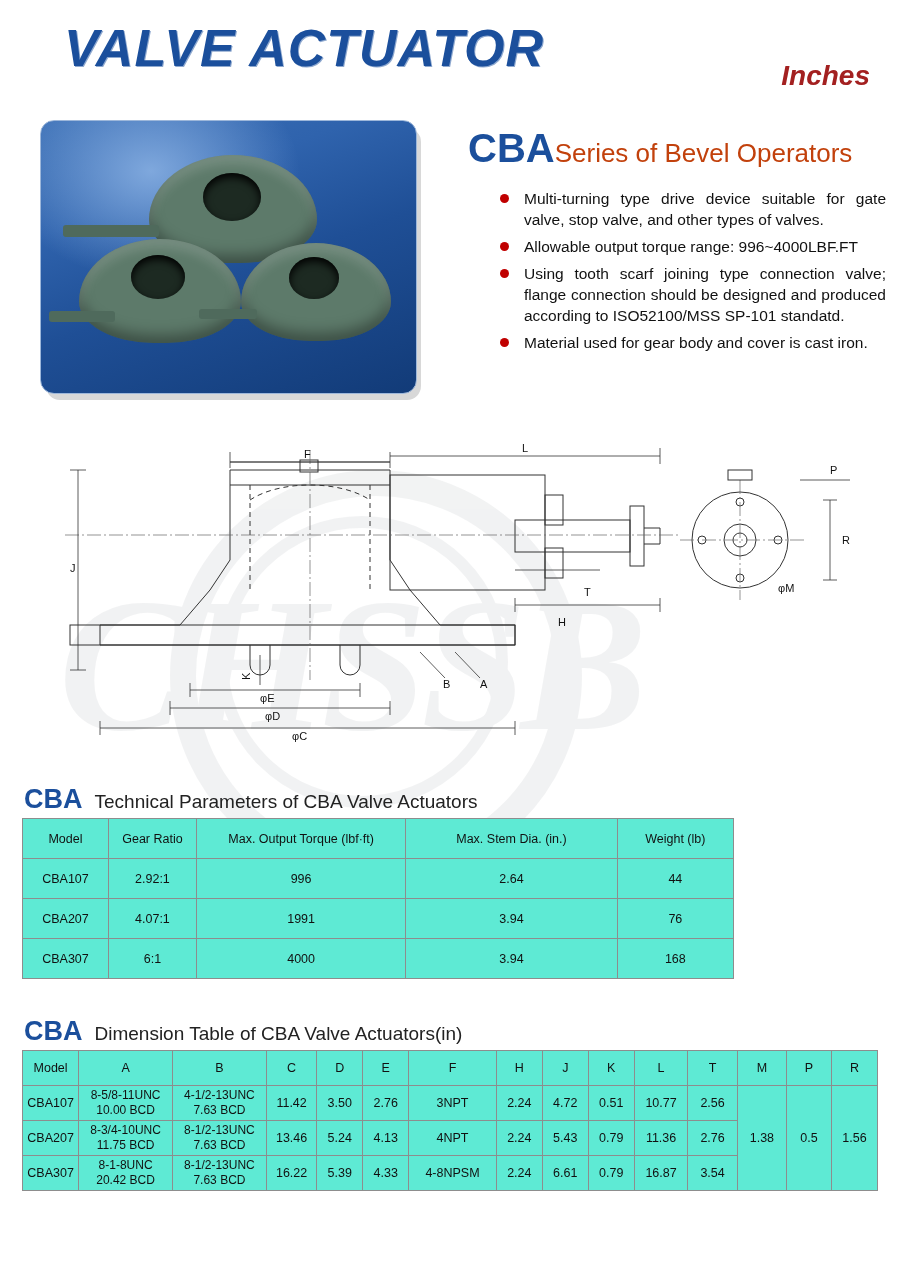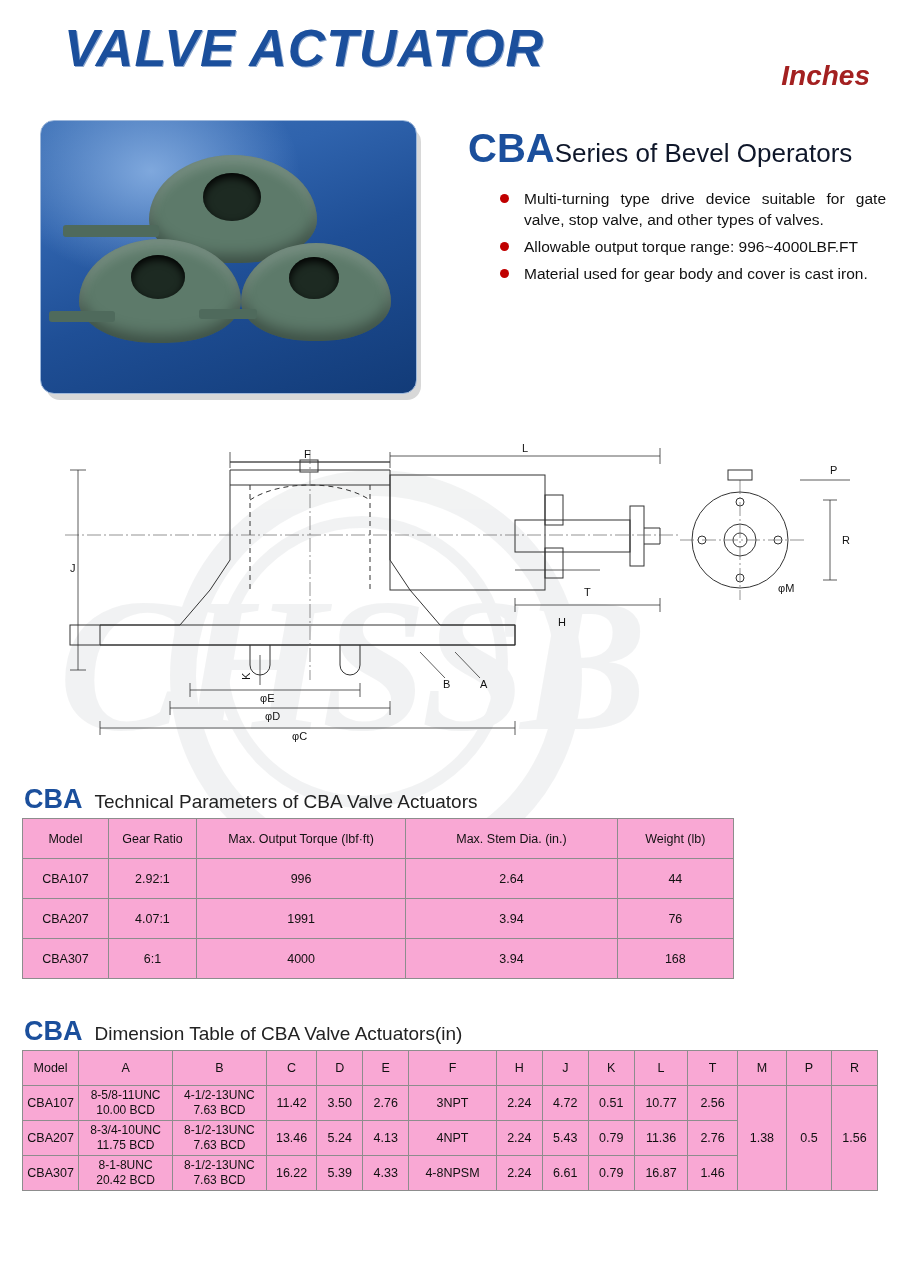--- a/index.html
+++ b/index.html
@@ -69,40 +69,40 @@
     background:#1d2a22;box-shadow:inset 0 4px 8px #000;}
   .g2 .shaft{position:absolute;left:-30px;top:72px;width:66px;height:11px;background:#4f6a5c;border-radius:3px;}
   .g3{left:200px;top:122px;width:150px;height:98px;}
   .g3 .hole{position:absolute;left:48px;top:14px;width:50px;height:42px;border-radius:50%;
     background:#1d2a22;box-shadow:inset 0 4px 8px #000;}
   .g3 .shaft{position:absolute;left:-42px;top:66px;width:58px;height:10px;background:#4f6a5c;border-radius:3px;}
 
   
   .series-head{position:absolute;left:468px;top:126px;z-index:2;white-space:nowrap;}
   .series-cba{font-size:40px;font-weight:bold;color:#1b4f9c;font-family:"Liberation Sans", sans-serif;}
-  .series-text{font-size:26px;color:#0f172a;}
+  .series-text{font-size:26px;color:#c2410c;}
   .bullets{position:absolute;left:498px;top:188px;width:388px;z-index:2;}
   .bullet{position:relative;margin-bottom:6px;padding-left:26px;
     font-size:15.5px;line-height:21px;color:#111;text-align:justify;}
   .bullet:before{
     content:"";position:absolute;left:2px;top:6px;width:9px;height:9px;border-radius:50%;
     background:#c00000;
   }
 
   
   .drawing{position:absolute;left:60px;top:440px;width:800px;height:330px;z-index:2;}
   .drawing svg{display:block;}
 
   
   .sec{position:absolute;z-index:2;white-space:nowrap;}
   .sec .sec-cba{font-size:27px;font-weight:bold;color:#1b4f9c;}
   .sec .sec-txt{font-size:19px;color:#222;margin-left:12px;}
 
   
-  table{border-collapse:collapse;font-size:12.5px;color:#111;background:#f9a8d4;}
+  table{border-collapse:collapse;font-size:12.5px;color:#111;background:#5eead4;}
   table td,table th{border:1px solid #8d8d8d;text-align:center;font-weight:normal;}
   .tbl1{position:absolute;left:22px;top:818px;width:712px;z-index:2;}
   .tbl1 td{height:37px;}
   .tbl2{position:absolute;left:22px;top:1050px;width:856px;z-index:2;}
   .tbl2 td{height:26px;padding:2px 2px;}
   .tbl2 .hdr td{height:30px;}
   .tbl2 .cell-two{line-height:15px;font-size:12px;}
 </style>
 </head>
 <body>
@@ -137,20 +137,21 @@
   </div>
 </div>
 
 <div class="series-head">
   <span class="series-cba">CBA</span><span class="series-text">Series of Bevel Operators</span>
 </div>
 
 <div class="bullets">
   <div class="bullet">Multi-turning type drive device suitable for gate valve, stop valve, and other types of valves.</div>
   <div class="bullet">Allowable output torque range: 996~4000LBF.FT</div>
+  <div class="bullet">Using tooth scarf joining type connection valve; flange connection should be designed and produced according to ISO52100/MSS SP-101 standatd.</div>
   <div class="bullet">Material used for gear body and cover is cast iron.</div>
 </div>
 
 <div class="drawing">
 <svg width="800" height="330" viewBox="0 0 800 330" xmlns="http://www.w3.org/2000/svg">
   <g fill="none" stroke="#333" stroke-width="1">
 
     <path d="M170 45 L170 120 L150 150 L120 185 L40 185 L40 205 L455 205 L455 185 L380 185 L350 150 L330 120 L330 45 Z"></path>
 
     <path d="M170 45 L170 30 L330 30 L330 45"></path>
@@ -342,16 +343,16 @@
       <div>7.63 BCD</div>
     </td>
     <td>16.22</td>
     <td>5.39</td>
     <td>4.33</td>
     <td>4-8NPSM</td>
     <td>2.24</td>
     <td>6.61</td>
     <td>0.79</td>
     <td>16.87</td>
-    <td>1.46</td>
+    <td>3.54</td>
   </tr>
 </tbody>
   </table>
 
 </body></html>

